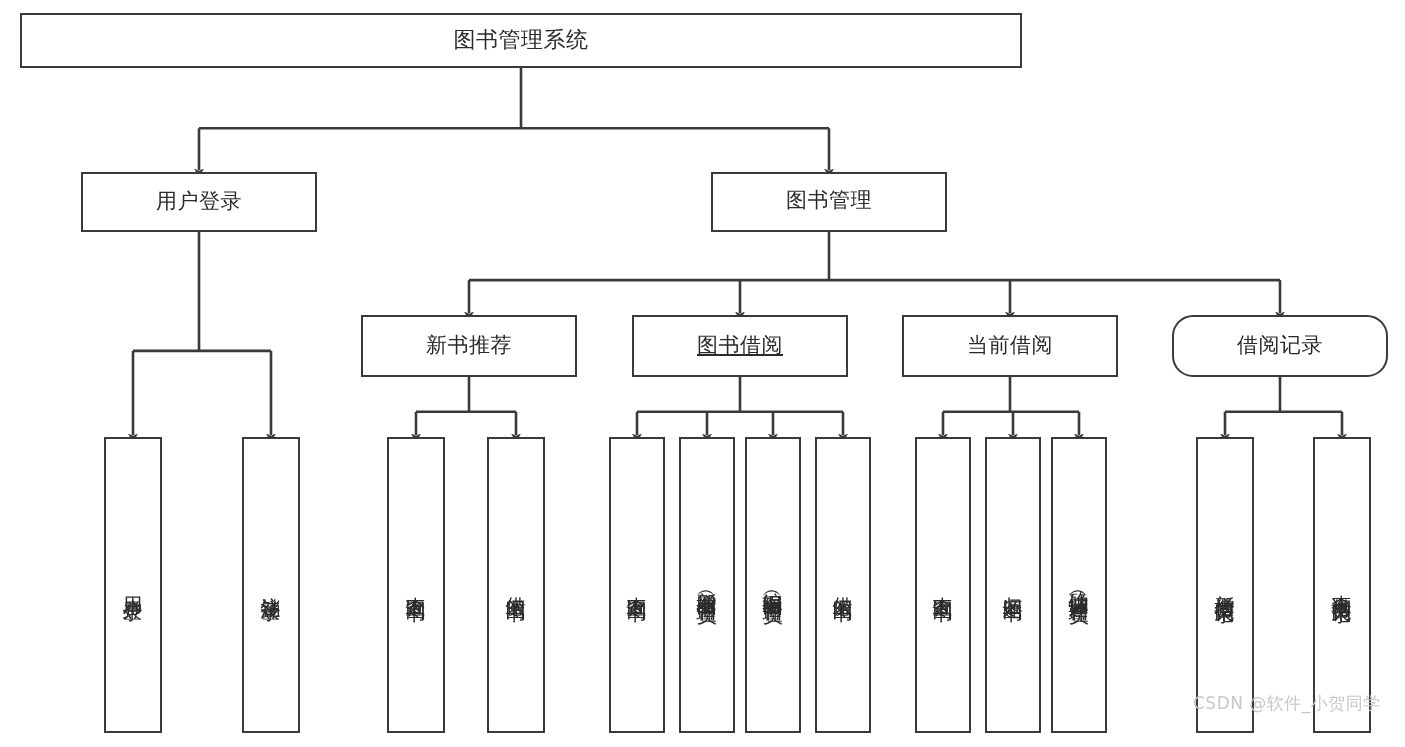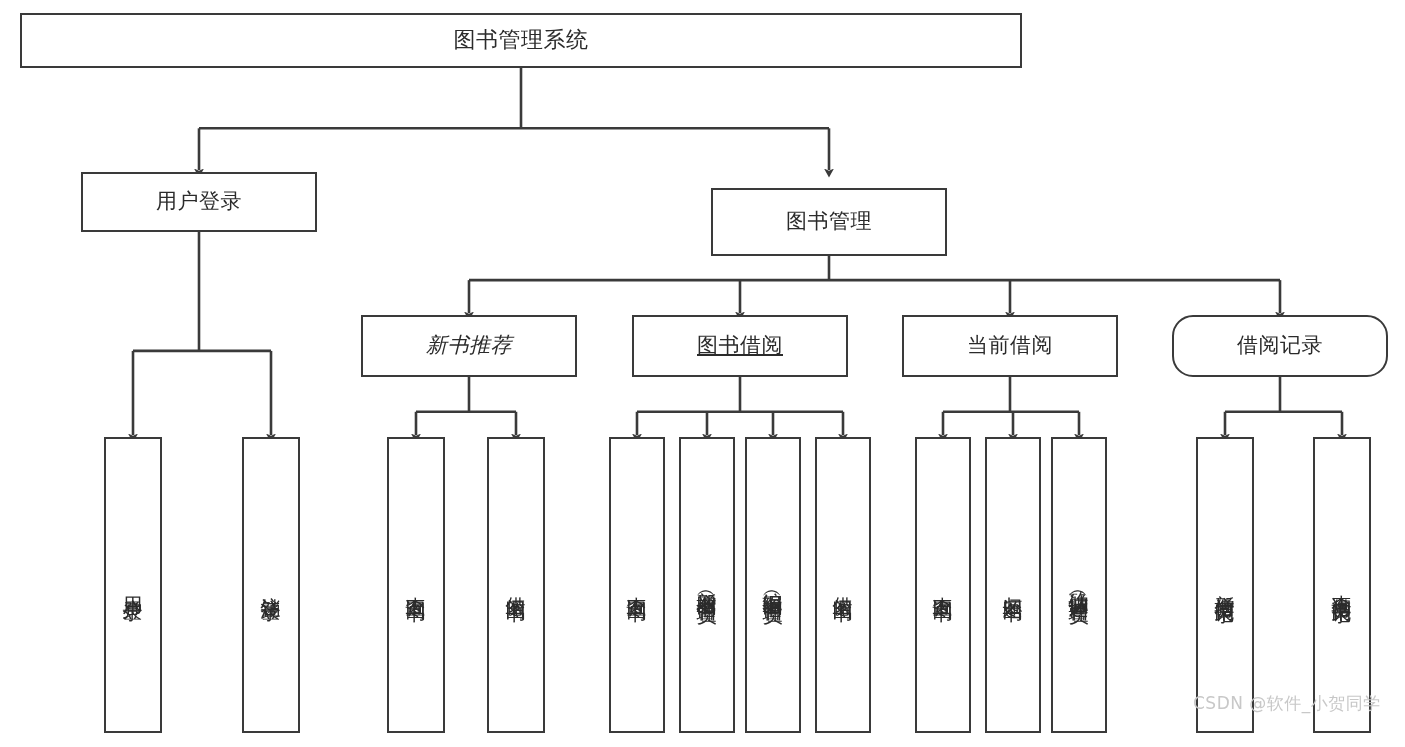--- a/index.html
+++ b/index.html
@@ -117,24 +117,24 @@
       </g>
   </svg>
 
   <div id="node-layer">
       <div class="node horiz root" style="left: 20px; top: 13px; width: 1002px; height: 55px;">
         <span class="label">图书管理系统</span>
       </div>
       <div class="node horiz" style="left: 81px; top: 172px; width: 236px; height: 60px;">
         <span class="label">用户登录</span>
       </div>
-      <div class="node horiz" style="left: 711px; top: 188px; width: 236px; height: 68px;">
+      <div class="node horiz" style="left: 711px; top: 172px; width: 236px; height: 60px; font-family: Liberation Mono, monospace;">
         <span class="label">图书管理</span>
       </div>
-      <div class="node horiz" style="left: 361px; top: 315px; width: 216px; height: 62px; font-style: italic;">
+      <div class="node horiz" style="left: 361px; top: 315px; width: 216px; height: 62px;">
         <span class="label">新书推荐</span>
       </div>
       <div class="node horiz" style="left: 632px; top: 315px; width: 216px; height: 62px; text-decoration: underline;">
         <span class="label">图书借阅</span>
       </div>
       <div class="node horiz" style="left: 902px; top: 315px; width: 216px; height: 62px;">
         <span class="label">当前借阅</span>
       </div>
       <div class="node horiz" style="left: 1172px; top: 315px; width: 216px; height: 62px; border-radius: 21px;">
         <span class="label">借阅记录</span>

